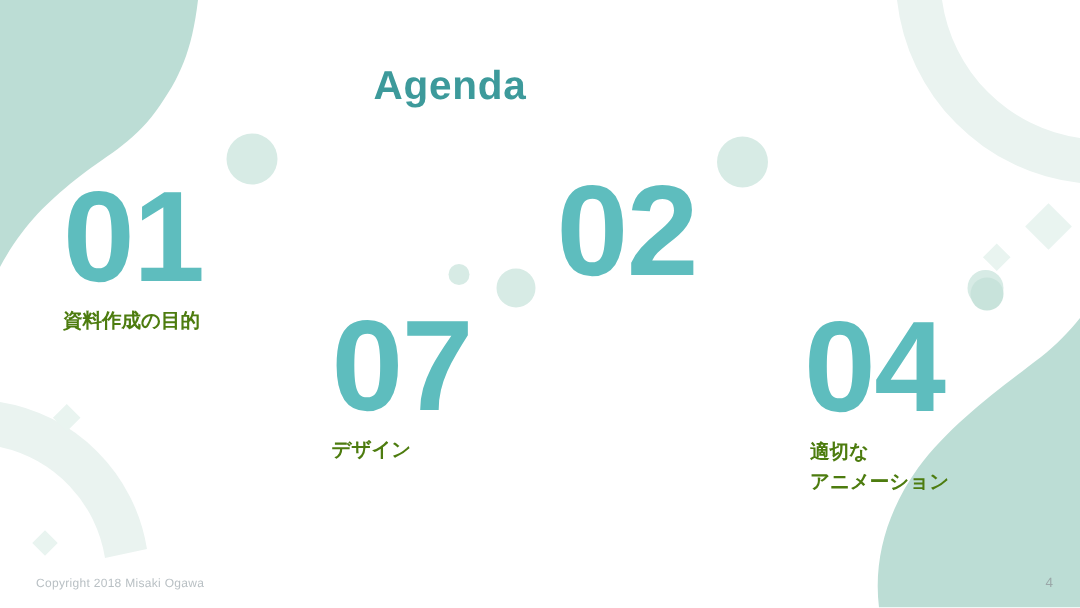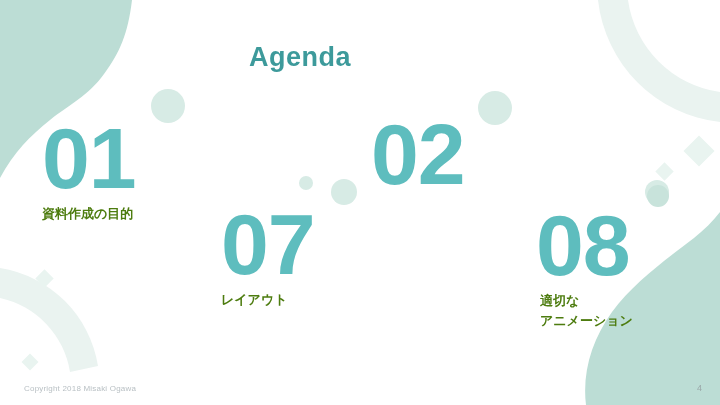--- a/index.html
+++ b/index.html
@@ -90,29 +90,29 @@
 
   <div class="title">Agenda</div>
 
   <div class="item" id="item-1">
     <div class="num">01</div>
     <div class="label">資料作成の目的</div>
   </div>
 
   <div class="item" id="item-2">
     <div class="num">07</div>
-    <div class="label">レイアウト</div>
+    <div class="label">デザイン</div>
   </div>
 
   <div class="item" id="item-3">
     <div class="num">02</div>
   </div>
 
   <div class="item" id="item-4">
-    <div class="num">08</div>
+    <div class="num">04</div>
     <div class="label">適切な
 アニメーション</div>
   </div>
 
   <div class="footer-copyright">Copyright 2018 Misaki Ogawa</div>
   <div class="footer-pagenum">4</div>
 
 </div>
 
 </body></html>

